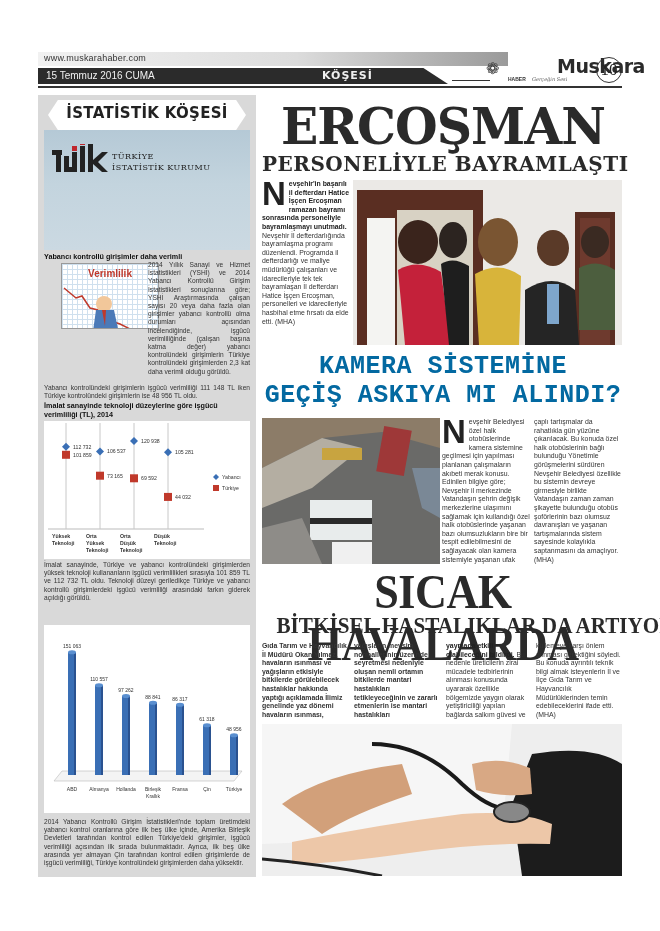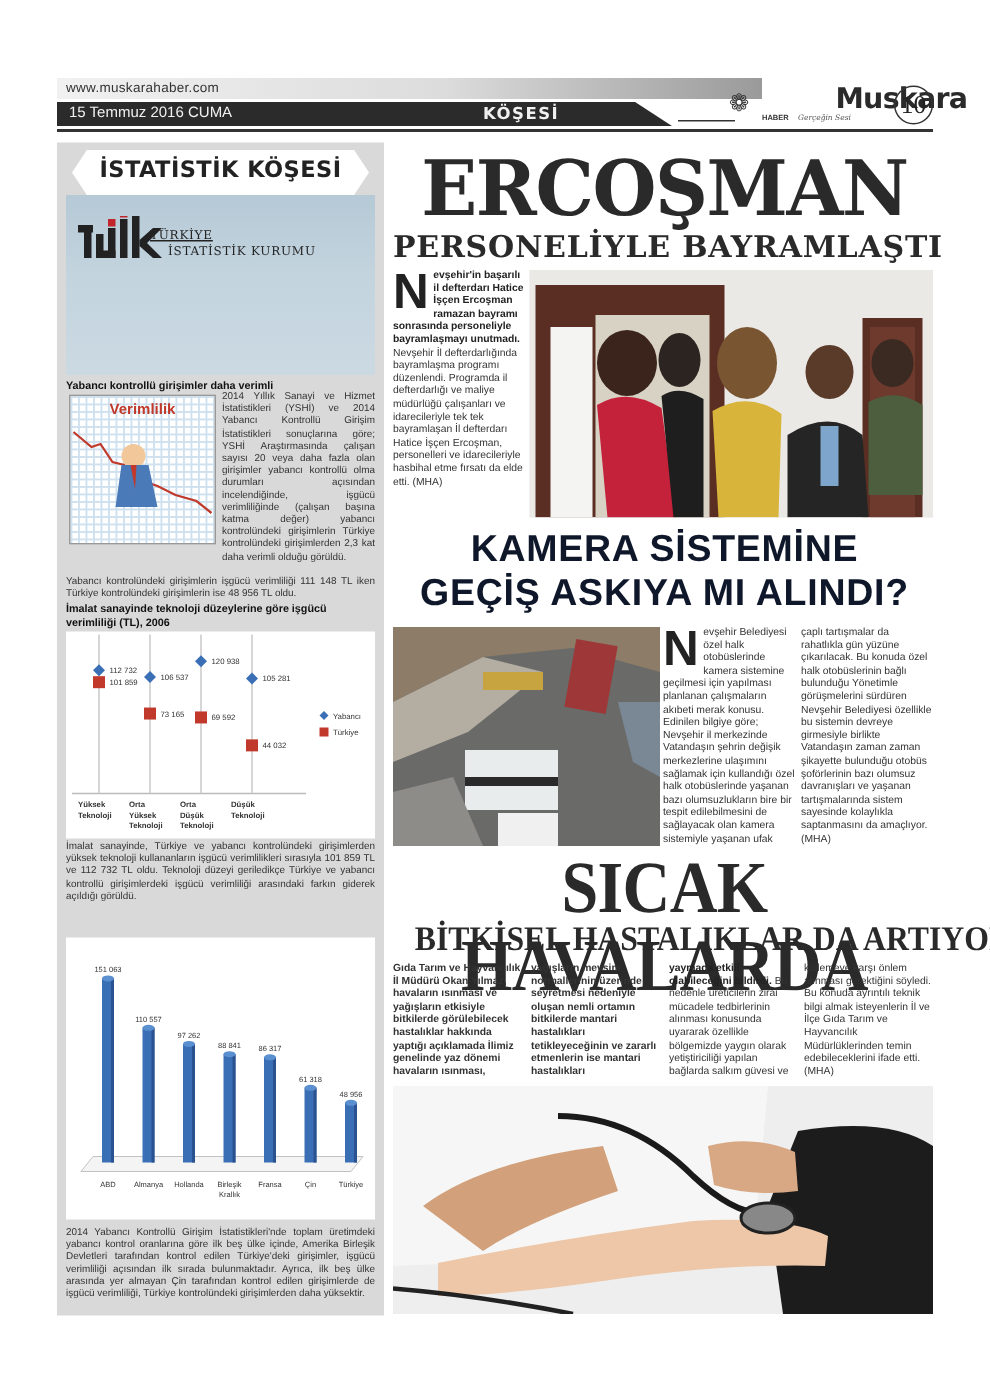--- a/index.html
+++ b/index.html
@@ -25,45 +25,45 @@
     font-family: "Liberation Serif", serif; font-size: 17px; text-align: center; line-height: 23px; color: #222; }
 
   
   .stats { position: absolute; left: 38px; top: 95px; width: 218px; height: 782px; background: #d9d9d9; }
   .stats-banner { position: absolute; left: 10px; top: 5px; width: 198px; height: 30px; background: #fff;
     clip-path: polygon(5% 0, 95% 0, 100% 50%, 95% 100%, 5% 100%, 0 50%); text-align: center;
     font-family: "DejaVu Sans", sans-serif; font-weight: bold; font-size: 15px; line-height: 26px; color: #222; letter-spacing: 0.3px; }
   .tuik-box { position: absolute; left: 6px; top: 35px; width: 206px; height: 120px;
     background: linear-gradient(180deg, #b5c9d6 0%, #c3d4de 45%, #cbd9e2 100%); }
   .tuik-mark { position: absolute; left: 8px; top: 14px; font-size: 30px; font-weight: 900; color: #222; letter-spacing: -2px; font-family: "DejaVu Sans", sans-serif; }
-  .tuik-l1 { position: absolute; left: 56px; top: 22px; font-family: "DejaVu Serif", serif; font-size: 8px; color: #222; letter-spacing: 0.5px; text-decoration: underline; }
+  .tuik-l1 { position: absolute; left: 68px; top: 22px; font-family: "DejaVu Serif", serif; font-size: 8px; color: #222; letter-spacing: 0.5px; }
   .tuik-l2 { position: absolute; left: 68px; top: 33px; font-family: "DejaVu Serif", serif; font-size: 8px; color: #222; letter-spacing: 0.5px; text-align: center; }
   .tuik-script { position: absolute; left: 16px; top: 80px; font-family: "DejaVu Serif", serif; font-style: italic; font-size: 15px; color: #222; }
 
   .st-h { position: absolute; left: 6px; font-size: 7.2px; font-weight: bold; color: #111; line-height: 8.5px; }
   .st-p { position: absolute; font-size: 6.6px; line-height: 8.2px; color: #333; text-align: justify; }
-  .verim-img { position: absolute; left: 8px; top: 168px; width: 98px; height: 100px; background: #fff; border: 1px solid #999;
+  .verim-img { position: absolute; left: 23px; top: 168px; width: 98px; height: 66px; background: #fff; border: 1px solid #999;
     background-image: linear-gradient(#cfe0ee 1px, transparent 1px), linear-gradient(90deg, #cfe0ee 1px, transparent 1px);
     background-size: 5px 5px; overflow: hidden; }
   .verim-title { position: absolute; left: 0; right: 0; top: 4px; text-align: center; font-size: 10px; font-weight: bold; color: #c0392b; }
 
   .chart-box { position: absolute; background: #fff; }
 
   
   .h-erco { position: absolute; left: 262px; top: 97px; width: 362px; text-align: center; font-family: "DejaVu Serif", serif;
     font-weight: bold; font-size: 51px; line-height: 58px; color: #2a2a2a; letter-spacing: -1px; transform: scaleX(0.96); }
   .h-erco2 { position: absolute; left: 262px; top: 152px; width: 362px; text-align: center; font-family: "DejaVu Serif", serif;
     font-weight: bold; font-size: 20px; line-height: 24px; color: #2a2a2a; letter-spacing: 0.5px; white-space: nowrap; }
   .art-text { position: absolute; font-size: 6.9px; line-height: 8.6px; color: #333; }
   .art-text b { color: #222; }
   .dropcap { float: left; font-family: "Liberation Sans", sans-serif; font-weight: bold; font-size: 33px; line-height: 26px; margin: 1px 3px 0 0; color: #222; }
   .photo { position: absolute; overflow: hidden; }
 
-  .h-kam { position: absolute; left: 262px; top: 352px; width: 362px; text-align: center; font-family: Liberation Sans, sans-serif;
-    font-weight: bold; font-size: 25px; line-height: 29px; color: #0f172a; letter-spacing: 0.5px; }
+  .h-kam { position: absolute; left: 262px; top: 352px; width: 362px; text-align: center; font-family: Liberation Mono, monospace;
+    font-weight: bold; font-size: 25px; line-height: 29px; color: #0369a1; letter-spacing: 0.5px; }
   .h-sicak { position: absolute; left: 262px; top: 566px; width: 362px; text-align: center; font-family: "Liberation Serif", serif;
     font-weight: bold; font-size: 49px; line-height: 52px; color: #2a2a2a; letter-spacing: -0.5px; transform: scaleX(0.9); }
   .h-sicak2 { position: absolute; left: 262px; top: 613px; width: 362px; text-align: center; font-family: "Liberation Serif", serif;
     font-weight: bold; font-size: 23px; line-height: 26px; color: #2a2a2a; letter-spacing: 0px; white-space: nowrap; transform: scaleX(0.92); }
 </style>
 </head>
 <body>
 
 <div class="hdr-gradient"></div>
 <div class="hdr-url">www.muskarahaber.com</div>
@@ -108,21 +108,21 @@
     <svg width="98" height="82" viewBox="0 0 98 82" style="position:absolute;left:0;top:0;">
       <polyline points="2,24 14,34 20,32 28,44 36,46 46,56 58,60 70,66 84,70 94,78" fill="none" stroke="#c0392b" stroke-width="1.5"></polyline>
       <circle cx="42" cy="40" r="8" fill="#f2c79a"></circle>
       <path d="M34,46 L52,46 L58,74 L30,74 Z" fill="#4b7ab8"></path>
       <path d="M40,46 L44,46 L43,62 Z" fill="#c0392b"></path>
     </svg>
   </div>
 
   <div class="st-p" style="left:110px; top:166px; width:102px;">2014 Yıllık Sanayi ve Hizmet İstatistikleri (YSHİ) ve 2014 Yabancı Kontrollü Girişim İstatistikleri sonuçlarına göre; YSHİ Araştırmasında çalışan sayısı 20 veya daha fazla olan girişimler yabancı kontrollü olma durumları açısından incelendiğinde, işgücü verimliliğinde (çalışan başına katma değer) yabancı kontrolündeki girişimlerin Türkiye kontrolündeki girişimlerden 2,3 kat daha verimli olduğu görüldü.</div>
   <div class="st-p" style="left:6px; top:289px; width:206px;">Yabancı kontrolündeki girişimlerin işgücü verimliliği 111 148 TL iken Türkiye kontrolündeki girişimlerin ise 48 956 TL oldu.</div>
-  <div class="st-h" style="top:307px; width:206px;">İmalat sanayinde teknoloji düzeylerine göre işgücü verimliliği (TL), 2006</div>
+  <div class="st-h" style="top:307px; width:206px;">İmalat sanayinde teknoloji düzeylerine göre işgücü verimliliği (TL), 2014</div>
 
   <div class="chart-box" style="left:6px; top:326px; width:206px; height:138px;">
     <svg id="chart1" width="206" height="138">
         <line x1="4" y1="108" x2="160" y2="108" stroke="#bbb" stroke-width="1"></line>
         <line x1="22" y1="2" x2="22" y2="108" stroke="#c8c8c8" stroke-width="1"></line>
         <text x="8" y="117" font-size="5.2" font-weight="bold" fill="#333" font-family="Liberation Sans, sans-serif">Yüksek</text>
         <text x="8" y="124" font-size="5.2" font-weight="bold" fill="#333" font-family="Liberation Sans, sans-serif">Teknoloji</text>
         <line x1="56" y1="2" x2="56" y2="108" stroke="#c8c8c8" stroke-width="1"></line>
         <text x="42" y="117" font-size="5.2" font-weight="bold" fill="#333" font-family="Liberation Sans, sans-serif">Orta</text>
         <text x="42" y="124" font-size="5.2" font-weight="bold" fill="#333" font-family="Liberation Sans, sans-serif">Yüksek</text>

